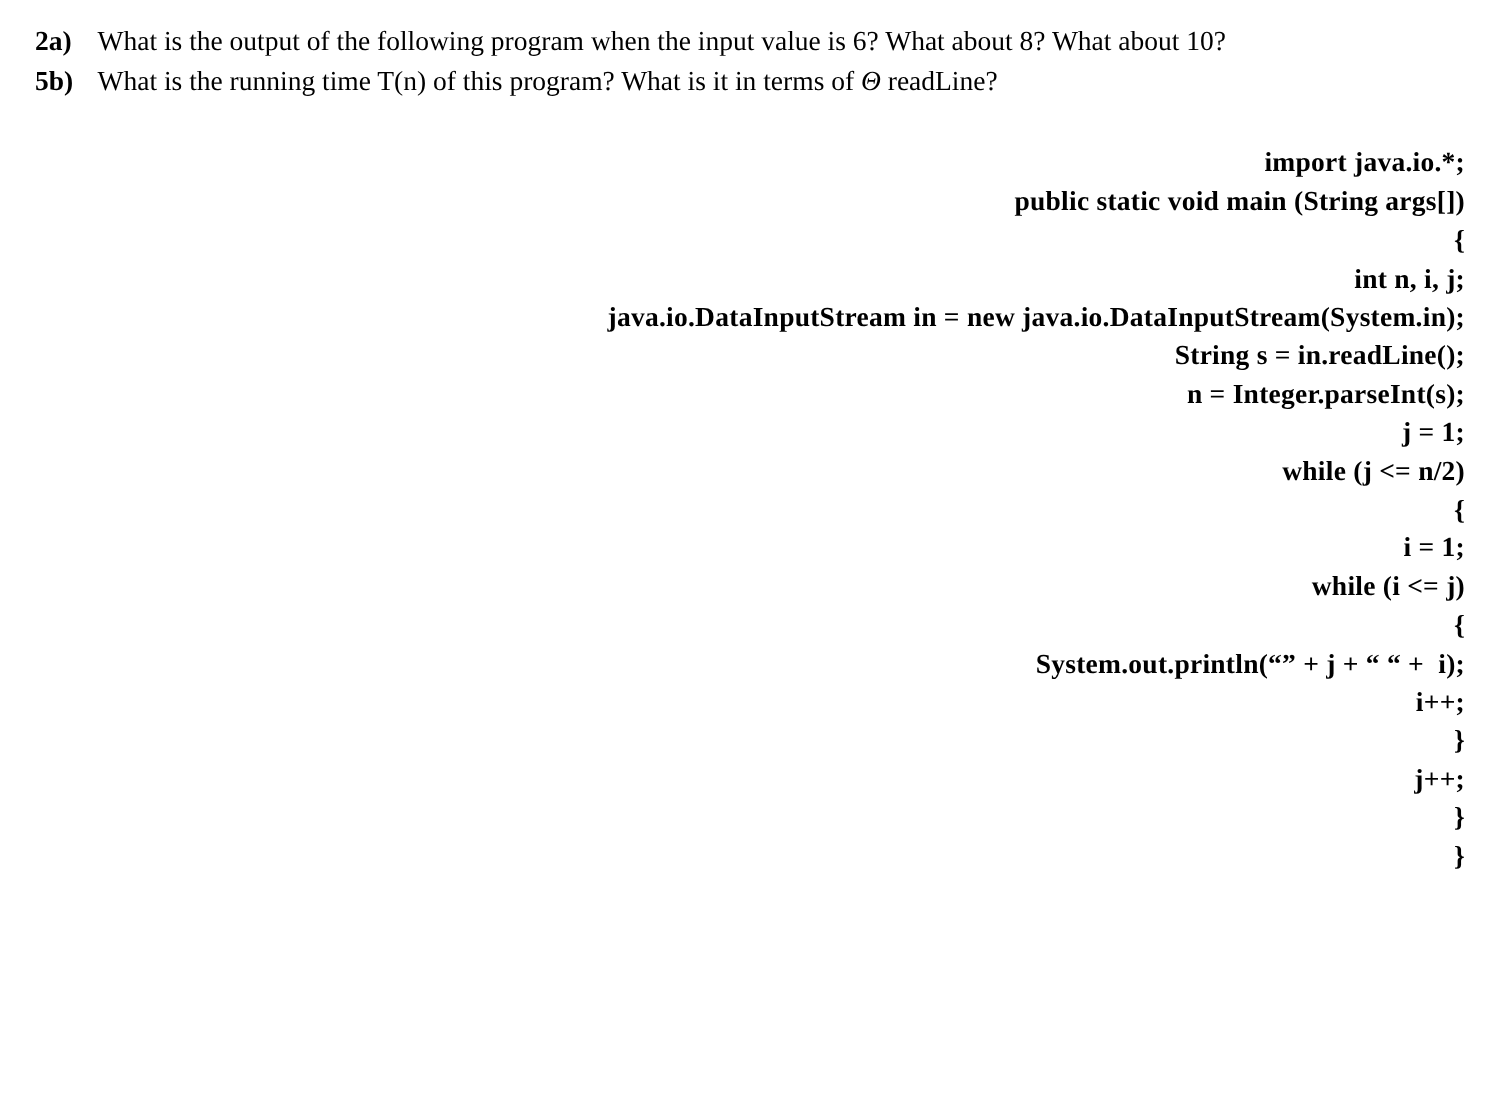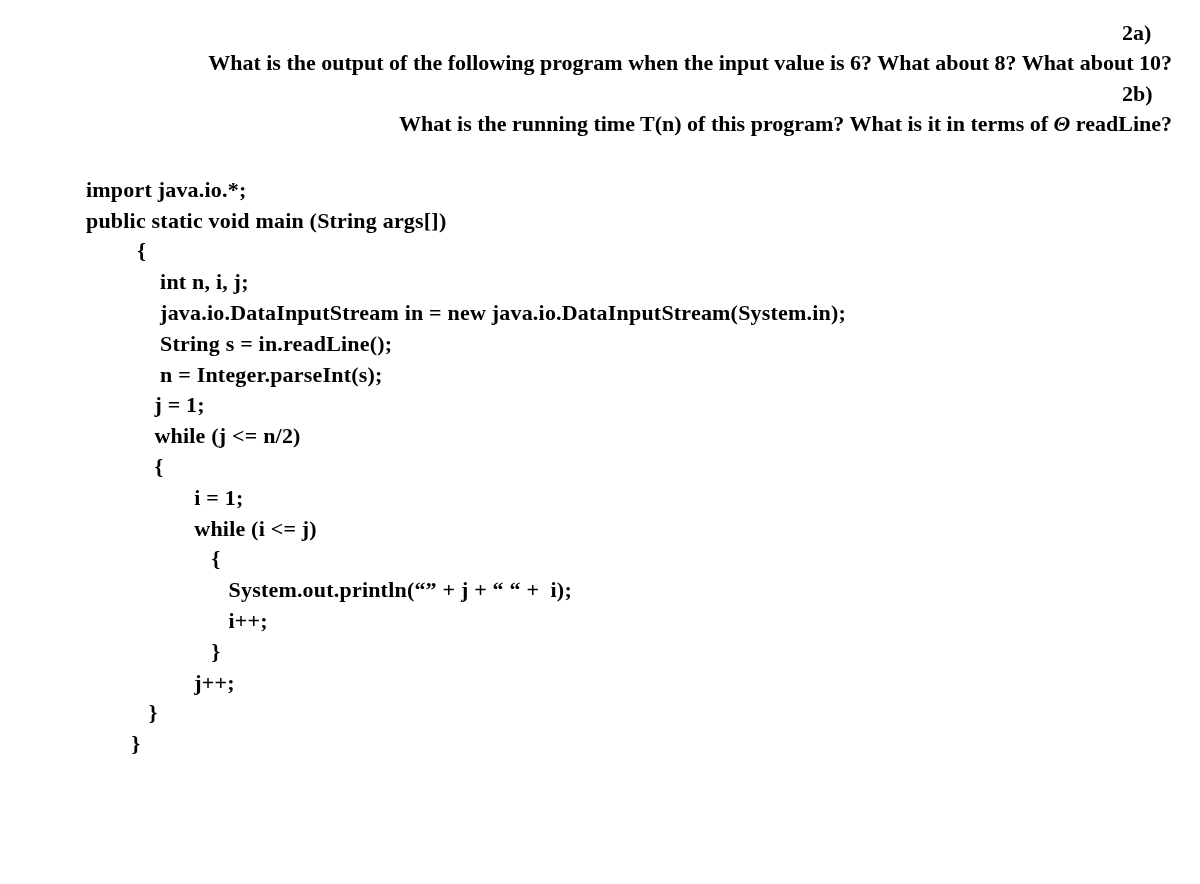--- a/index.html
+++ b/index.html
@@ -6,57 +6,56 @@
       font-family: "Times New Roman", Times, serif;
       font-size: 22px;
       color: #000;
       background: #fff;
       margin: 0;
       padding: 18px 28px;
       line-height: 1.35;
     }
     .question-row {
       display: flex;
-      align-items: flex-end;
+      align-items: center;
       margin-bottom: 2px;
-      flex-direction: column;
     }
     .question-label {
       font-weight: bold;
       width: 50px;
       flex-shrink: 0;
     }
     .question-body {
       flex: 1;
-      font-weight: bold;
     }
     .code-block {
       margin-top: 36px;
       margin-left: 58px;
       font-weight: bold;
       font-family: "Times New Roman", Times, serif;
       white-space: pre;
       line-height: 1.4;
       letter-spacing: 0.2px;
+      text-align: right;
     }
     .theta {
       font-style: italic;
       font-family: "Times New Roman", Times, serif;
     }
   </style>
 </head>
 <body>
 
 <div class="question-row">
   <div class="question-label">2a)</div>
   <div class="question-body">What is the output of the following program when the input value is 6?  What about 8?  What about 10?</div>
 </div>
 
 <div class="question-row">
-  <div class="question-label">2b)</div>
+  <div class="question-label">5b)</div>
   <div class="question-body">
     <span>What is the running time T(n) of this program?  What is it in terms of </span><span class="theta">Θ</span><span>  readLine?</span>
   </div>
 </div>
 
 <div class="code-block">import java.io.*;
 public static void main (String args[])
          {
              int n, i, j;
              java.io.DataInputStream in = new java.io.DataInputStream(System.in);

